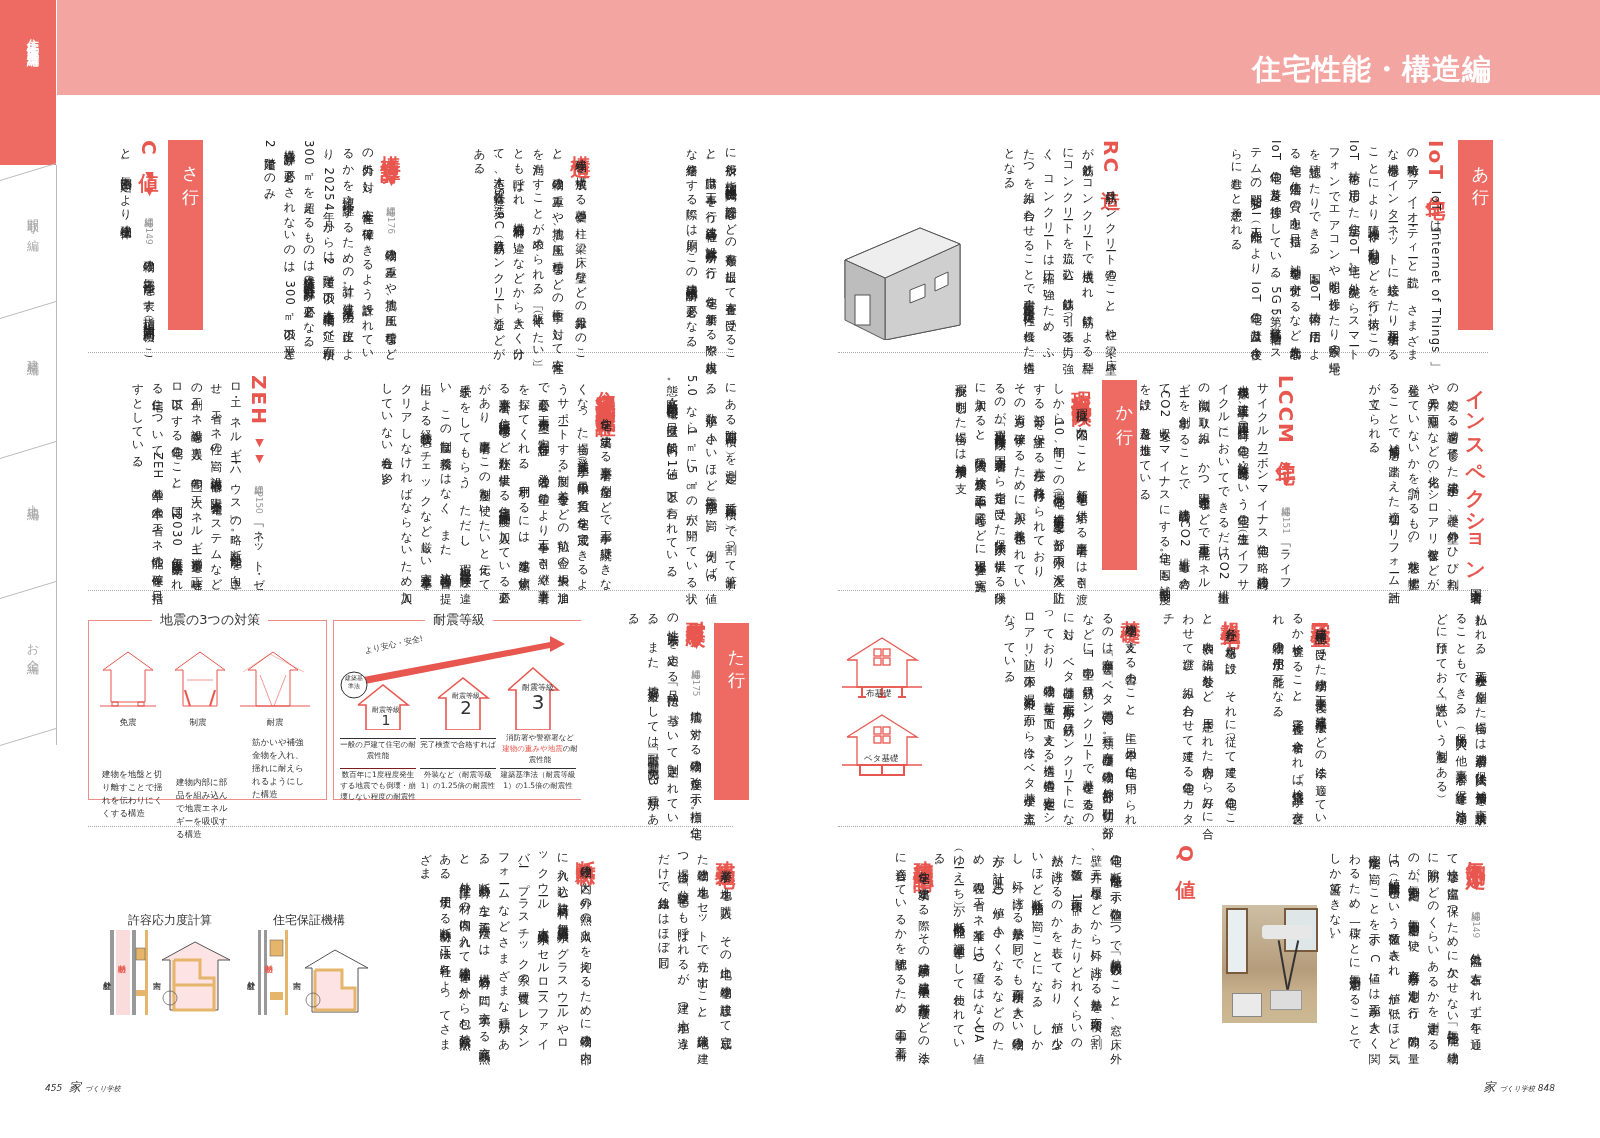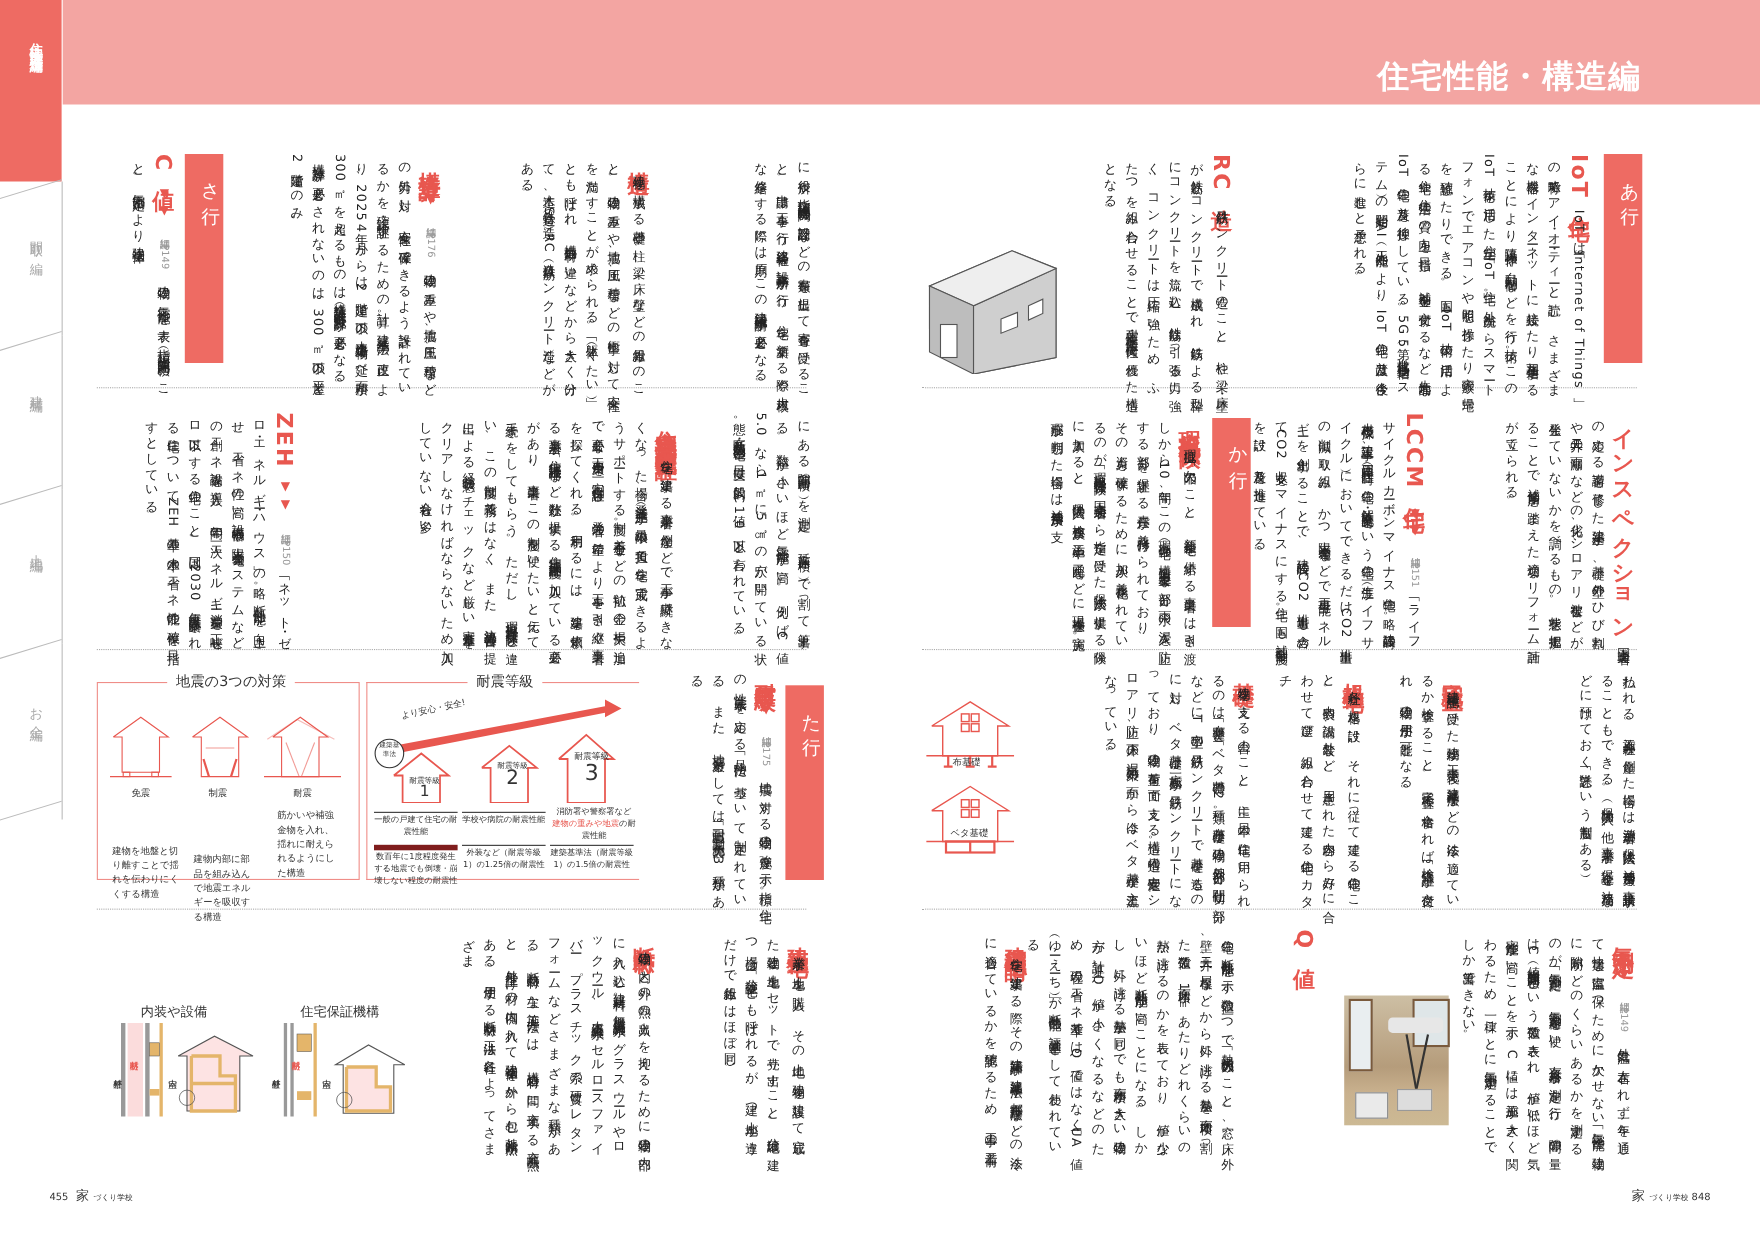--- a/index.html
+++ b/index.html
@@ -19,21 +19,21 @@
   .col{position:absolute;writing-mode:vertical-rl;font-size:11.6px;line-height:19.6px;letter-spacing:1.2px;text-align:justify;}
   .term{color:#e8574f;font-size:20px;font-weight:bold;line-height:28px;letter-spacing:2px;}
   .ref{color:#999;font-size:9px;letter-spacing:0;font-weight:normal;}
   .arr{color:#e8574f;font-size:11px;}
   .gyo{position:absolute;background:#ee6b63;color:#fff;width:35px;writing-mode:vertical-rl;font-size:17px;padding-top:14px;box-sizing:border-box;text-align:left;letter-spacing:2px;}
   .gyo span{display:block;margin:0 auto;}
   .figure-box{position:absolute;border:1px solid #ef8d88;}
   .figure-title{position:absolute;background:#fff;padding:0 8px;font-size:13px;color:#333;}
   .fig-small{position:absolute;font-size:8.5px;color:#333;line-height:13px;text-align:left;}
   .fig-center{text-align:center;}
-  .footer{position:absolute;bottom:42px;font-size:9px;color:#333;}
+  .footer{position:absolute;bottom:42px;font-size:9px;color:#333;font-style:italic;}
   .footer .logo{font-size:12px;margin:0 4px;}
   .footer .brand{font-size:7px;}
   .photo{position:absolute;background:linear-gradient(180deg,#cdbfa4 0%,#b59c7b 55%,#c9b18e 75%,#ccb994 100%);}
 </style>
 </head>
 <body>
 
 <div class="header-band"></div>
 <div class="header-title">住宅性能・構造編</div>
 
@@ -222,23 +222,23 @@
     <polyline points="98,68 123,48 148,68 140,68 140,100 106,100 106,68 98,68"></polyline>
     <polyline points="168,60 193,38 218,60 210,60 210,100 176,100 176,60 168,60"></polyline>
   </g>
 </svg>
 <div class="fig-small" style="left:364px;top:638px;transform:rotate(-12deg);font-size:8px">より安心・安全!</div>
 <div class="fig-small fig-center" style="left:343px;top:674px;width:22px;font-size:6px;line-height:8px">建築基準法</div>
 <div class="fig-small fig-center" style="left:366px;top:705px;width:40px;font-size:7px;line-height:10px"><span>耐震等級</span><br><span style="font-size:14px">1</span></div>
 <div class="fig-small fig-center" style="left:446px;top:690px;width:40px;font-size:7px;line-height:12px"><span>耐震等級</span><br><span style="font-size:18px">2</span></div>
 <div class="fig-small fig-center" style="left:513px;top:681px;width:50px;font-size:8px;line-height:14px"><span>耐震等級</span><br><span style="font-size:20px">3</span></div>
 <div class="fig-small fig-center" style="left:340px;top:738px;width:76px;font-size:7.5px;line-height:11px;border-top:1px solid #333">一般の戸建て住宅の耐震性能</div>
-<div class="fig-small fig-center" style="left:420px;top:738px;width:76px;font-size:7.5px;line-height:11px;border-top:1px solid #333">学校や病院の耐震性能</div>
+<div class="fig-small fig-center" style="left:420px;top:738px;width:76px;font-size:7.5px;line-height:11px;border-top:1px solid #333">完了検査で合格すれば</div>
 <div class="fig-small fig-center" style="left:500px;top:732px;width:80px;font-size:7.5px;line-height:11px"><span>消防署や警察署など</span><br><span style="color:#e8574f">建物の重みや地震</span><span>の耐震性能</span></div>
-<div class="fig-small fig-center" style="left:340px;top:768px;width:76px;font-size:7.5px;line-height:11px;border-top:5px solid #7f1d1d">数百年に1度程度発生する地震でも倒壊・崩壊しない程度の耐震性</div>
+<div class="fig-small fig-center" style="left:340px;top:768px;width:76px;font-size:7.5px;line-height:11px;border-top:1px solid #7f1d1d">数百年に1度程度発生する地震でも倒壊・崩壊しない程度の耐震性</div>
 <div class="fig-small fig-center" style="left:420px;top:768px;width:76px;font-size:7.5px;line-height:11px;border-top:1px solid #333">外装など（耐震等級1）の1.25倍の耐震性</div>
 <div class="fig-small fig-center" style="left:500px;top:768px;width:76px;font-size:7.5px;line-height:11px;border-top:1px solid #333">建築基準法（耐震等級1）の1.5倍の耐震性</div>
 
 <div class="col" style="left:1300px;top:845px;height:200px;width:190px">
   <span class="term"><span>気密測定</span> <span class="arr">▼▼</span> <span class="ref">詳細はP149</span></span>
   <span>外気温に左右されず一年を通して快適な室温に保つために欠かせない「気密性能」。建物に隙間がどのくらいあるかを測定するのが「気密測定」だ。気密測定器を使い、有資格者が測定を行う。隙間の量はC値（相当隙間面積）という数値で表され、値が低いほど気密性能が高いことを示す。C値には施工が大きく関わるため、一棟ごとに気密測定することでしか算出できない。</span>
 </div>
 <div class="photo" style="left:1222px;top:905px;width:95px;height:118px">
   <div style="position:absolute;left:4px;top:3px;width:18px;height:62px;background:#e9eef0;border:2px solid #7a5a3c"></div>
   <div style="position:absolute;left:62px;top:3px;width:30px;height:40px;background:#dfe6e8;border:2px solid #7a5a3c"></div>
@@ -261,21 +261,21 @@
 
 <div class="col" style="left:610px;top:845px;height:200px;width:130px">
   <span class="term">建売住宅</span>
   <span>業者が土地を購入し、その土地に建物を建設して完成した建物と土地をセットで売り出すこと。分譲地に建つ場合は「分譲住宅」とも呼ばれるが、建つ土地が違うだけで仕組みはほぼ同じ。</span>
 </div>
 <div class="col" style="left:385px;top:845px;height:200px;width:215px">
   <span class="term">断熱材</span>
   <span>建物の内と外の熱の出入りを抑えるために建物の内部に入れ込む建築材料。無機質繊維系のグラスウールやロックウール、木質繊維系のセルロースファイバー、プラスチック系の硬質ウレタンフォームなどさまざまな種類がある。断熱材の主な施工方法には、構造材の間に充填する充填断熱と、外壁仕上げ材の内側に入れて建物全体を外から包む外張断熱がある。使用する断熱材や工法は各社によってさまざま。</span>
 </div>
 
-<div class="fig-small" style="left:128px;top:914px;font-size:12px">内装や設備</div>
+<div class="fig-small" style="left:128px;top:914px;font-size:12px">許容応力度計算</div>
 <div class="fig-small" style="left:273px;top:914px;font-size:12px">住宅保証機構</div>
 <svg style="position:absolute;left:100px;top:930px" width="280" height="90">
   <rect x="10" y="0" width="4" height="85" fill="#999"></rect>
   <rect x="16" y="0" width="14" height="85" fill="#f8c4c4" opacity=".6"></rect>
   <rect x="32" y="0" width="4" height="85" fill="#999"></rect>
   <rect x="45" y="0" width="3" height="85" fill="#e4b56a"></rect>
   <rect x="36" y="18" width="9" height="12" fill="#e4b56a" stroke="#555" stroke-width=".5"></rect>
   <rect x="36" y="60" width="9" height="6" fill="#e4b56a"></rect>
   <polygon points="62,30 95,12 130,30 118,30 118,80 70,80 70,30" fill="#fde3e3" stroke="#555"></polygon>
   <polyline points="74,30 74,80 114,80 114,48 100,48 100,30 74,30" fill="none" stroke="#e4b56a" stroke-width="3"></polyline>

